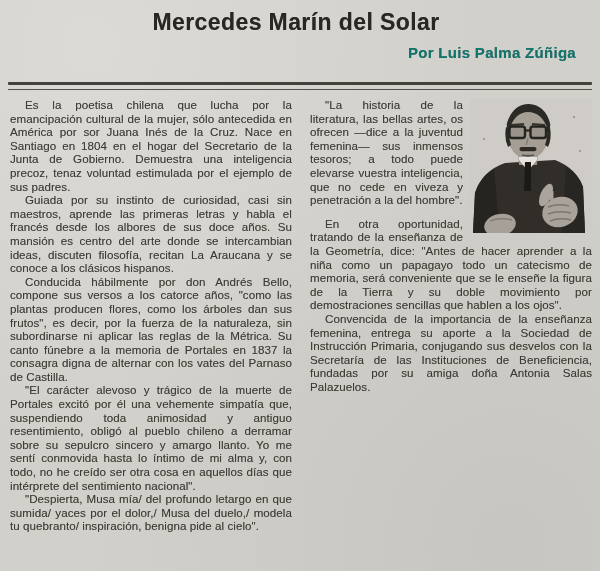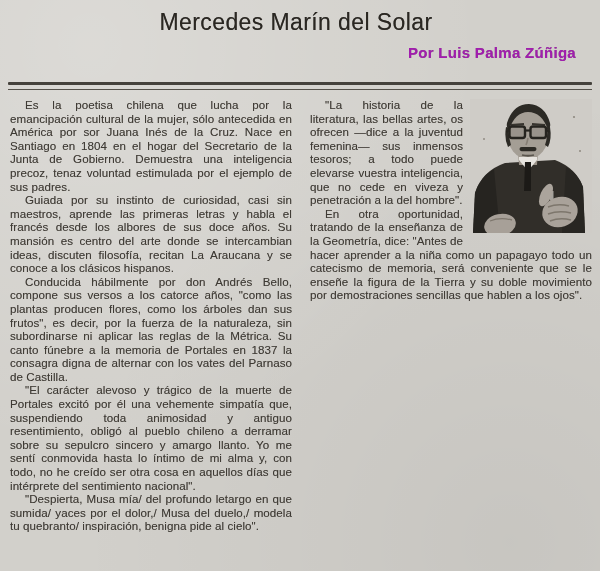--- a/index.html
+++ b/index.html
@@ -11,54 +11,54 @@
       radial-gradient(ellipse at 15% 8%, rgba(255,255,255,0.22), transparent 55%),
       radial-gradient(ellipse at 85% 95%, rgba(0,0,0,0.05), transparent 60%),
       #d2d0cb;
     color: #3b3733;
   }
   .page { width: 600px; height: 571px; overflow: hidden; position: relative; }
   .title {
     margin: 9px 8px 0 0;
     text-align: center;
     font-size: 23px;
-    font-weight: normal;
+    font-weight: bold;
     letter-spacing: 0.4px;
     color: #2a2722;
     text-shadow: 0 0 0.6px rgba(40,38,34,0.55);
   }
   .byline {
     margin-top: 8px;
     text-align: right;
     padding-right: 24px;
     font-size: 15px;
     font-weight: bold;
     letter-spacing: 0.3px;
-    color: #a21caf;
+    color: #0f766e;
     text-shadow: 0 0 0.6px rgba(40,38,34,0.5);
   }
   .rules { margin: 21px 8px 0 8px; }
   .rule-thick { height: 2.5px; background: #45423c; border-radius: 1px; }
   .rule-thin  { height: 1px;  background: #55524b; margin-top: 4.5px; }
   .columns {
     display: flex;
     gap: 18px;
     padding: 8px 8px 0 10px;
   }
   .col {
     width: 282px;
     font-size: 11.6px;
     line-height: 13.6px;
     text-align: justify;
     letter-spacing: 0.05px;
     color: #3e3a34;
     text-shadow: 0 0 0.5px rgba(62,58,52,0.4);
   }
   .col p { margin: 0; text-indent: 15px; }
-  .col p.gap-sm { }
+  .col p.gap-sm { margin-top: 10px; }
   .col p.gap-lg { margin-top: 21px; }
   .photo {
     float: right;
     width: 122px;
     height: 134px;
     margin: 1px 0 3px 7px;
   }
   .photo svg { display: block; width: 100%; height: 100%; }
 </style>
 </head>
@@ -134,16 +134,17 @@
           <ellipse cx="30" cy="126" rx="16" ry="11" fill="#a7a098" transform="rotate(-12 30 126)"></ellipse>
           <path d="M20,122 Q30,118 42,121" stroke="#7d766c" stroke-width="1.3" fill="none"></path>
 
           <circle cx="104" cy="18" r="1.1" fill="#8f8a81"></circle>
           <circle cx="14" cy="40" r="1" fill="#928d84"></circle>
           <circle cx="110" cy="52" r="1" fill="#8f8a81"></circle>
         </svg>
       </div>
       <p>"La historia de la literatura, las bellas artes, os ofrecen —dice a la juventud femenina— sus inmensos tesoros; a todo puede elevarse vuestra inteligencia, que no cede en viveza y penetración a la del hombre".</p>
       <p class="gap-sm">En otra oportunidad, tratando de la enseñanza de la Geometría, dice: "Antes de hacer aprender a la niña como un papagayo todo un catecismo de memoria, será conveniente que se le enseñe la figura de la Tierra y su doble movimiento por demostraciones sencillas que hablen a los ojos".</p>
+      <p>Convencida de la importancia de la enseñanza femenina, entrega su aporte a la Sociedad de Instrucción Primaria, conjugando sus desvelos con la Secretaría de las Instituciones de Beneficiencia, fundadas por su amiga doña Antonia Salas Palazuelos.</p>
     </div>
 
   </div>
 </div>
 
 </body></html>

